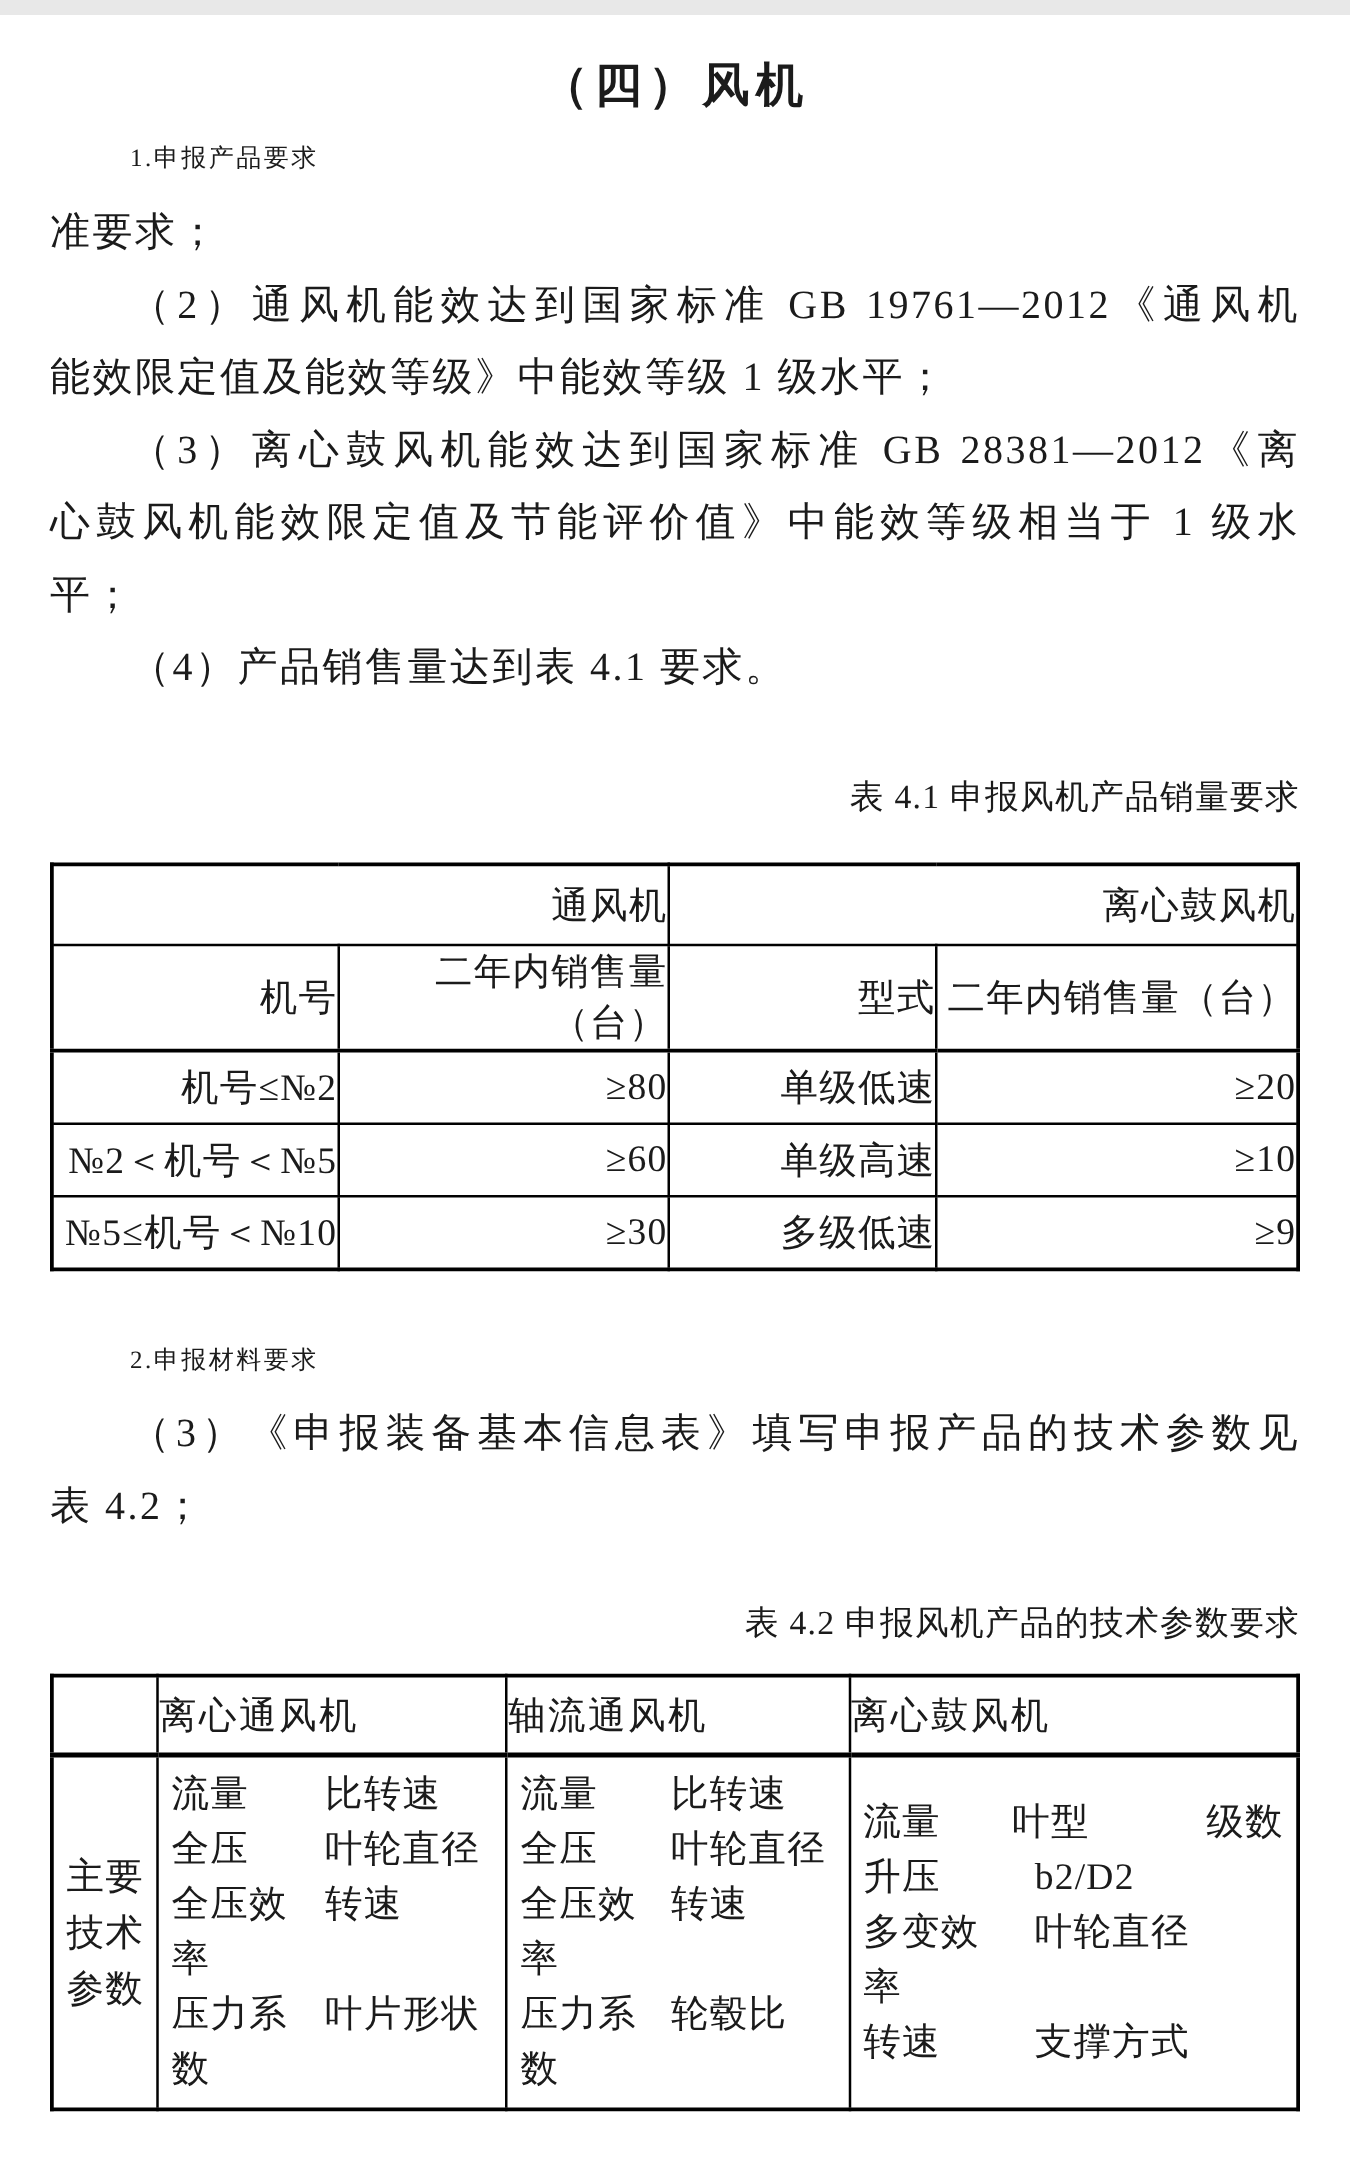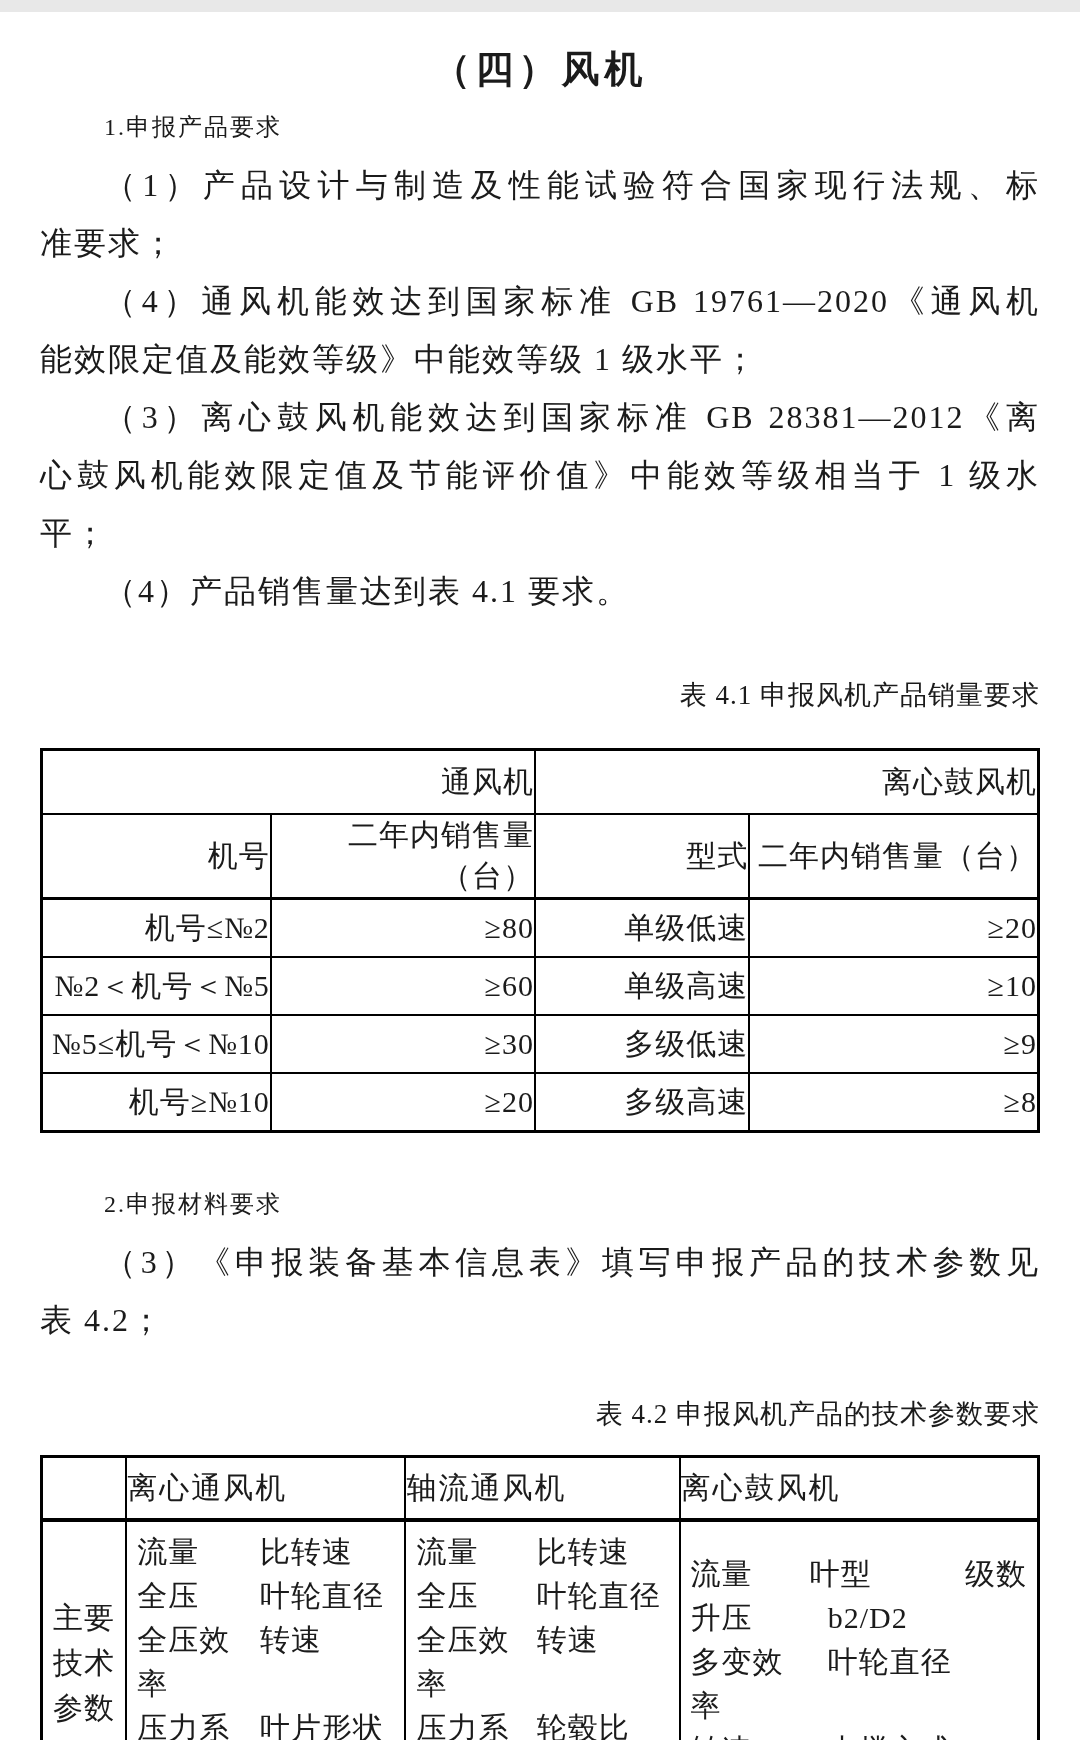--- a/index.html
+++ b/index.html
@@ -7,21 +7,21 @@
     width:1080px;height:1740px;box-sizing:border-box;
     margin:12px auto;background:#ffffff;color:#1b1b1b;
     padding:28px 40px 0 40px;overflow:hidden;
     font-family:"Liberation Serif","DejaVu Serif",serif;
   }
   .doc-title{
     font-size:38px;font-weight:700;text-align:center;
     line-height:58px;letter-spacing:5px;
   }
   .sec-heading{
-    font-size:24px;line-height:58px;padding-left:64px;letter-spacing:2px;
+    font-size:20px;line-height:58px;padding-left:64px;letter-spacing:2px;
     white-space:nowrap;
   }
   .para-line{
     font-size:32px;line-height:58px;letter-spacing:2px;
   }
   .indent{padding-left:64px;}
   .just{
     text-align:justify;text-align-last:justify;
     -moz-text-align-last:justify;text-justify:inter-character;
   }
@@ -57,24 +57,23 @@
 </style>
 </head>
 <body>
 
 <div class="page">
 
   <div class="doc-title">（四）风机</div>
 
   <div class="sec-heading">1.申报产品要求</div>
 
-  <div class="para-line indent just">（1）产品设计与制造及性能试验符合国家现行法规、标</div>
   <div class="para-line">准要求；</div>
 
-  <div class="para-line indent just">（4）通风机能效达到国家标准 GB 19761—2020《通风机</div>
+  <div class="para-line indent just">（2）通风机能效达到国家标准 GB 19761—2012《通风机</div>
   <div class="para-line">能效限定值及能效等级》中能效等级 1 级水平；</div>
 
   <div class="para-line indent just">（3）离心鼓风机能效达到国家标准 GB 28381—2012《离</div>
   <div class="para-line just">心鼓风机能效限定值及节能评价值》中能效等级相当于 1 级水</div>
   <div class="para-line">平；</div>
 
   <div class="para-line indent">（4）产品销售量达到表 4.1 要求。</div>
 
   <div class="tbl-caption cap41">表 4.1 申报风机产品销量要求</div>
 
@@ -106,26 +105,20 @@
         <td>№2＜机号＜№5</td>
         <td>≥60</td>
         <td>单级高速</td>
         <td>≥10</td>
       </tr>
       <tr class="dr">
         <td>№5≤机号＜№10</td>
         <td>≥30</td>
         <td>多级低速</td>
         <td>≥9</td>
-      </tr>
-      <tr class="dr">
-        <td>机号≥№10</td>
-        <td>≥20</td>
-        <td>多级高速</td>
-        <td>≥8</td>
       </tr>
     </tbody>
   </table>
 
   <div class="sec-heading" style="margin-top:42px;">2.申报材料要求</div>
 
   <div class="para-line indent just">（3）《申报装备基本信息表》填写申报产品的技术参数见</div>
   <div class="para-line">表 4.2；</div>
 
   <div class="tbl-caption cap42">表 4.2 申报风机产品的技术参数要求</div>

